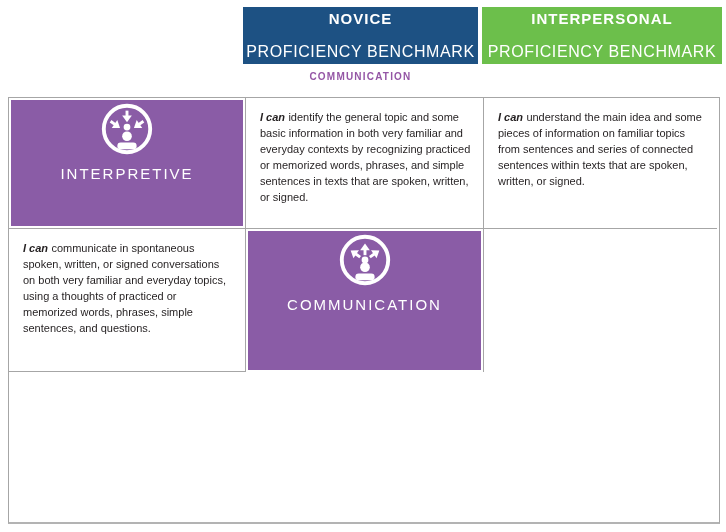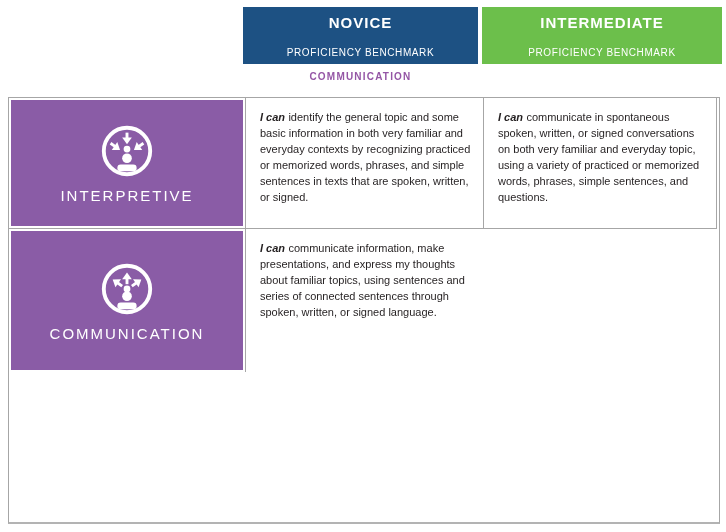--- a/index.html
+++ b/index.html
@@ -5,55 +5,55 @@
   html, body { margin: 0; padding: 0; background: #ffffff; }
   body { width: 726px; height: 532px; font-family: "Liberation Sans", sans-serif; }
   .page { position: relative; width: 726px; height: 532px; background: #fff; overflow: hidden; }
 
   
   .header-row { position: absolute; left: 243px; top: 7px; display: flex; gap: 4px; }
   .hblock { height: 57px; display: flex; flex-direction: column; align-items: center; justify-content: center; color: #fff; text-align: center; }
   .hblock.novice { width: 235px; background: #1d5183; }
   .hblock.intermediate { width: 240px; background: #6cbf4b; }
   .hblock .level { font-weight: bold; font-size: 15px; letter-spacing: 1px; }
-  .hblock .subtitle { font-size: 10px; letter-spacing: 0.6px; margin-top: 16px; }
+  .hblock .subtitle { font-size: 16px; letter-spacing: 0.6px; margin-top: 16px; }
 
   
   .communication { position: absolute; left: 243px; top: 71px; width: 235px; text-align: center;
     color: #9456a5; font-weight: bold; font-size: 10px; letter-spacing: 1.2px; }
 
   
   .table { position: absolute; left: 8px; top: 97px; width: 710px;
     display: grid; grid-template-columns: 237px 238px 233px; grid-template-rows: 131px 143px 150px;
     border: 1px solid #a6a6a6; border-bottom: 2px solid #b3b3b3; box-sizing: content-box; }
   .cell { box-sizing: border-box; }
   .b-right { border-right: 1px solid #a6a6a6; }
   .b-bottom { border-bottom: 1px solid #a6a6a6; }
 
   .mode-cell { padding: 2px; }
   .mode-box { width: 100%; height: 100%; box-sizing: border-box; background: #8a5ca6;
-    display: flex; flex-direction: column; align-items: center; justify-content: center; }
+    display: flex; flex-direction: column; align-items: center; justify-content: flex-start; }
   .mode-label { color: #fff; font-size: 15px; letter-spacing: 2px; margin-top: 7px; }
   .mode-icon { display: block; }
 
   .text-cell { padding: 11px 12px 0 14px; font-size: 11px; line-height: 16px; color: #231f20; }
   .lead { font-weight: bold; font-style: italic; margin-right: 0.3em; }
 </style>
 </head>
 <body>
 
 <div class="page">
 
   <div class="header-row">
     <div class="hblock novice">
       <div class="level">NOVICE</div>
       <div class="subtitle">PROFICIENCY BENCHMARK</div>
     </div>
     <div class="hblock intermediate">
-      <div class="level">INTERMEDIATE</div>
+      <div class="level">INTERPERSONAL</div>
       <div class="subtitle">PROFICIENCY BENCHMARK</div>
     </div>
   </div>
 
   <div class="communication">COMMUNICATION</div>
 
   <div class="table">
 
     <div class="cell mode-cell b-right b-bottom">
       <div class="mode-box">
@@ -76,23 +76,26 @@
                 <polygon points="5,-5 12,0 5,5"></polygon>
               </g>
           </g>
         </svg>
         <div class="mode-label">INTERPRETIVE</div>
       </div>
     </div>
     <div class="cell text-cell b-right b-bottom">
       <span class="lead">I can</span><span>identify the general topic and some basic information in both very familiar and everyday contexts by recognizing practiced or memorized words, phrases, and simple sentences in texts that are spoken, written, or signed.</span>
     </div>
+    <div class="cell text-cell b-bottom">
+      <span class="lead">I can</span><span>understand the main idea and some pieces of information on familiar topics from sentences and series of connected sentences within texts that are spoken, written, or signed.</span>
+    </div>
 
     <div class="cell text-cell b-right b-bottom">
-      <span class="lead">I can</span><span>communicate in spontaneous spoken, written, or signed conversations on both very familiar and everyday topic, using a variety of practiced or memorized words, phrases, simple sentences, and questions.</span>
+      <span class="lead">I can</span><span>communicate in spontaneous spoken, written, or signed conversations on both very familiar and everyday topics, using a thoughts of practiced or memorized words, phrases, simple sentences, and questions.</span>
     </div>
 
     <div class="cell mode-cell b-right">
       <div class="mode-box">
         <svg class="mode-icon" width="58" height="58" viewBox="0 0 60 60">
           <g fill="#fff">
             <circle cx="30" cy="30" r="24" stroke="#fff" stroke-width="4" fill="none"></circle>
             <circle cx="30" cy="37.5" r="5"></circle>
             <rect x="20" y="44" width="20" height="7" rx="3.5"></rect>
             <circle cx="30" cy="30" r="3.5"></circle>
@@ -106,18 +109,15 @@
               </g>
             <g transform="translate(35,27) rotate(-35)">
                 <rect x="0" y="-1.5" width="6" height="3"></rect>
                 <polygon points="5,-5 12,0 5,5"></polygon>
               </g>
           </g>
         </svg>
         <div class="mode-label">COMMUNICATION</div>
       </div>
     </div>
-    <div class="cell text-cell">
-      <span class="lead">I can</span><span>communicate information, make presentations, and express my thoughts about familiar topics, using sentences and series of connected sentences through spoken, written, or signed language.</span>
-    </div>
 
   </div>
 </div>
 
 </body></html>

